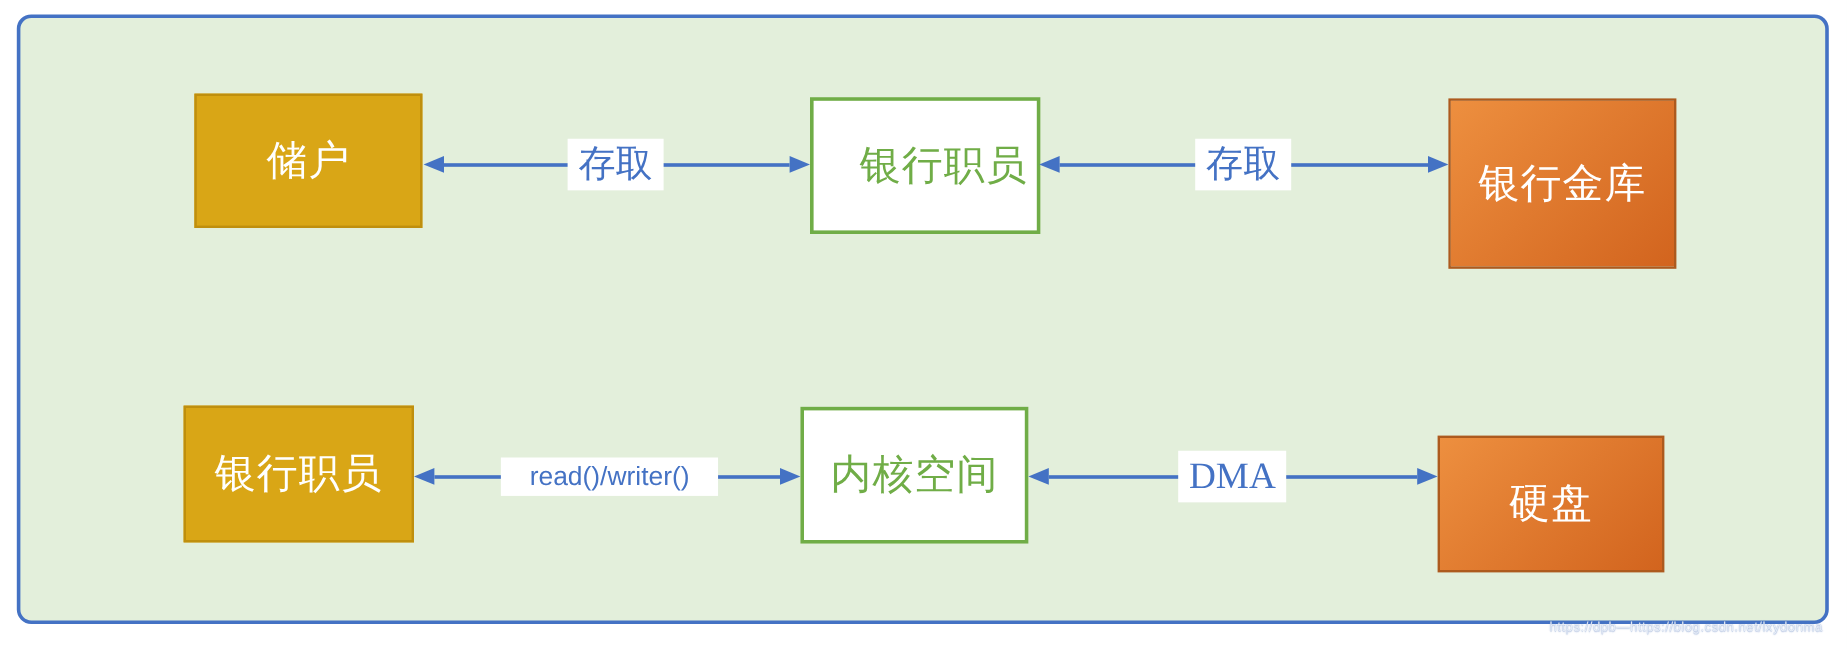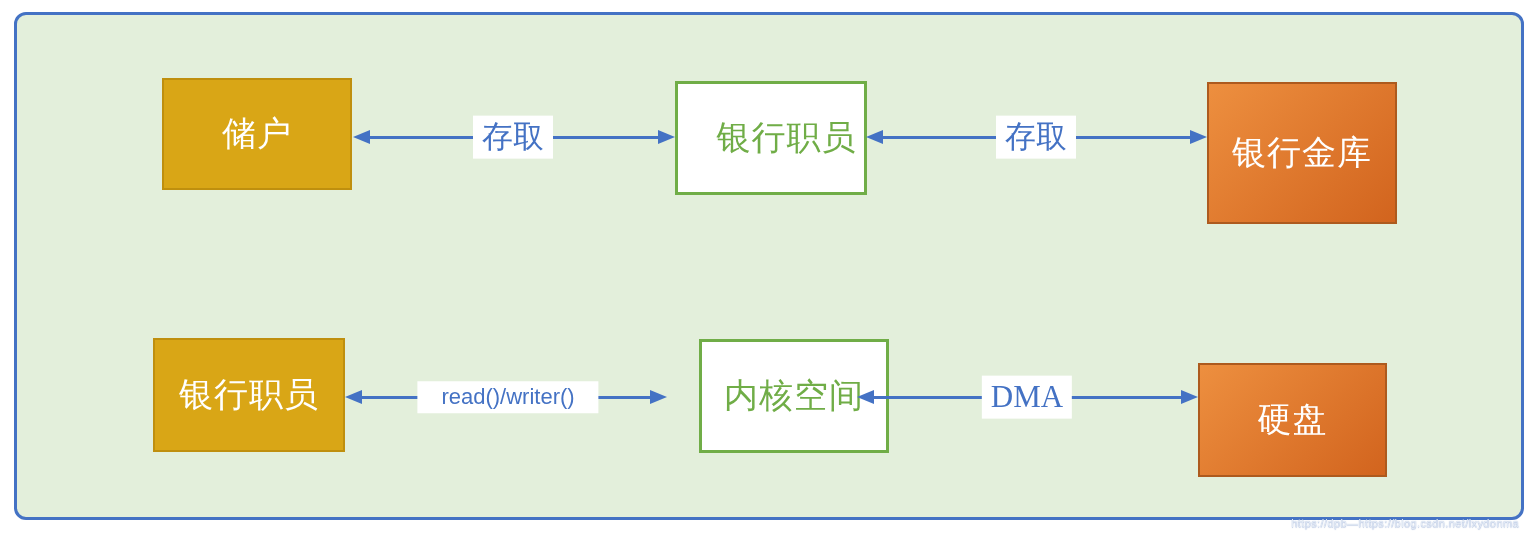--- a/index.html
+++ b/index.html
@@ -50,21 +50,21 @@
 <body>
 
 <div class="canvas">
   <div class="frame">
 
     <div class="node gold" style="left:145px;top:63px;width:190px;height:112px;">储户</div>
     <div class="node outline" style="left:658px;top:66px;width:192px;height:114px;padding-left:31px;">银行职员</div>
     <div class="node orange" style="left:1190px;top:67px;width:190px;height:142px;">银行金库</div>
 
     <div class="node gold" style="left:136px;top:323px;width:192px;height:114px;">银行职员</div>
-    <div class="node outline" style="left:650px;top:324px;width:190px;height:114px;margin-left:32px;">内核空间</div>
+    <div class="node outline" style="left:650px;top:324px;width:190px;height:114px;">内核空间</div>
     <div class="node orange" style="left:1181px;top:324px;width:189px;height:114px;margin-top:24px;">硬盘</div>
 
     <div class="arrow" style="left:336px;top:114px;width:322px;">
       <span class="head left"></span>
       <span class="shaft"></span>
       <span class="head right"></span>
     </div>
     <div class="arrow" style="left:849px;top:114px;width:341px;">
       <span class="head left"></span>
       <span class="shaft"></span>

